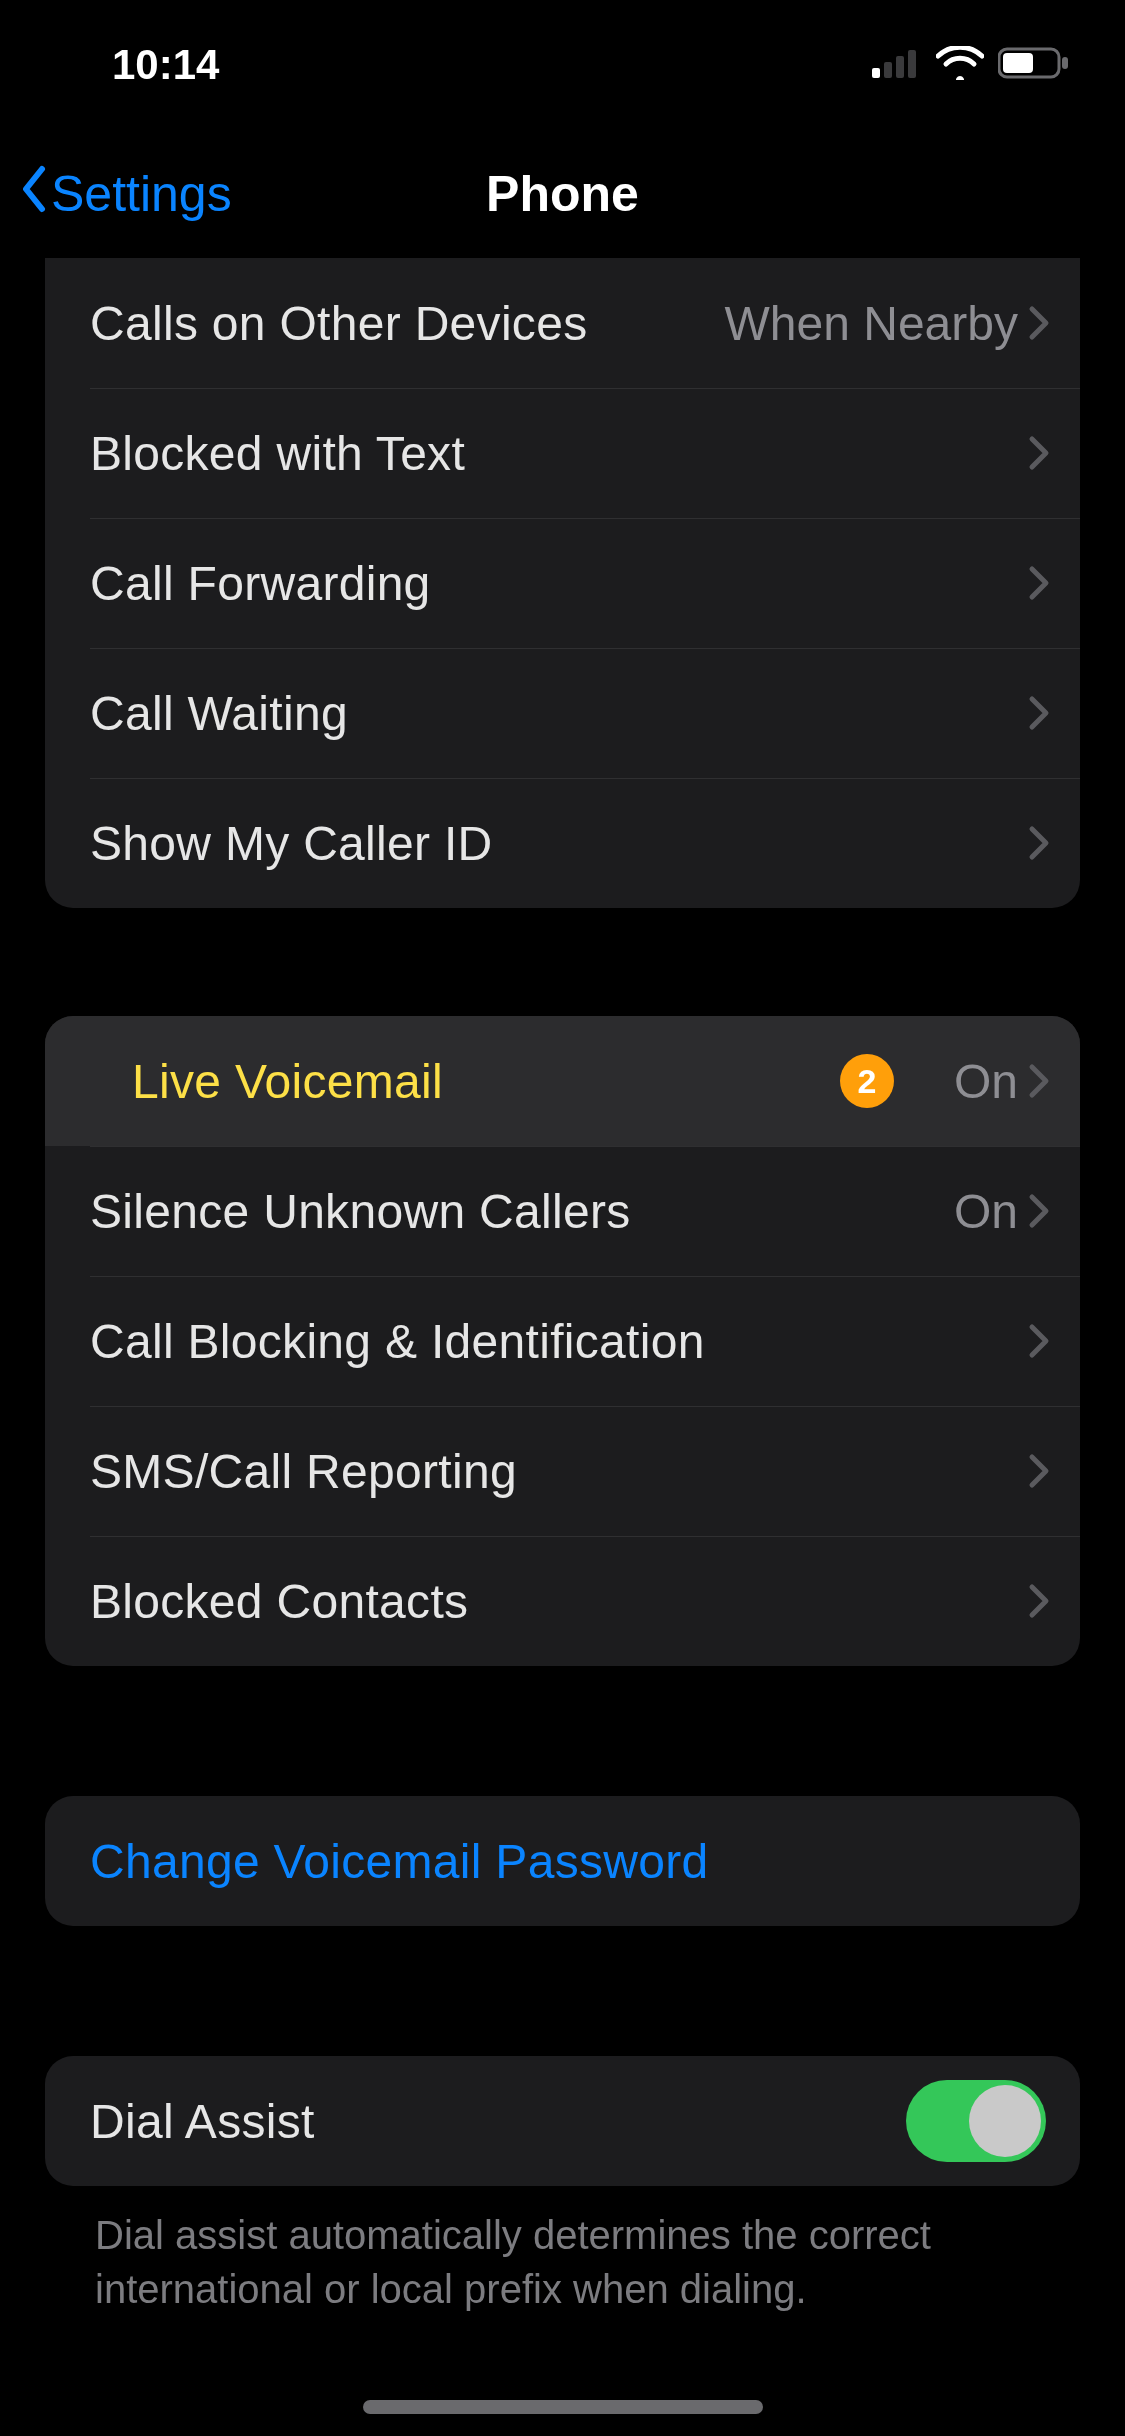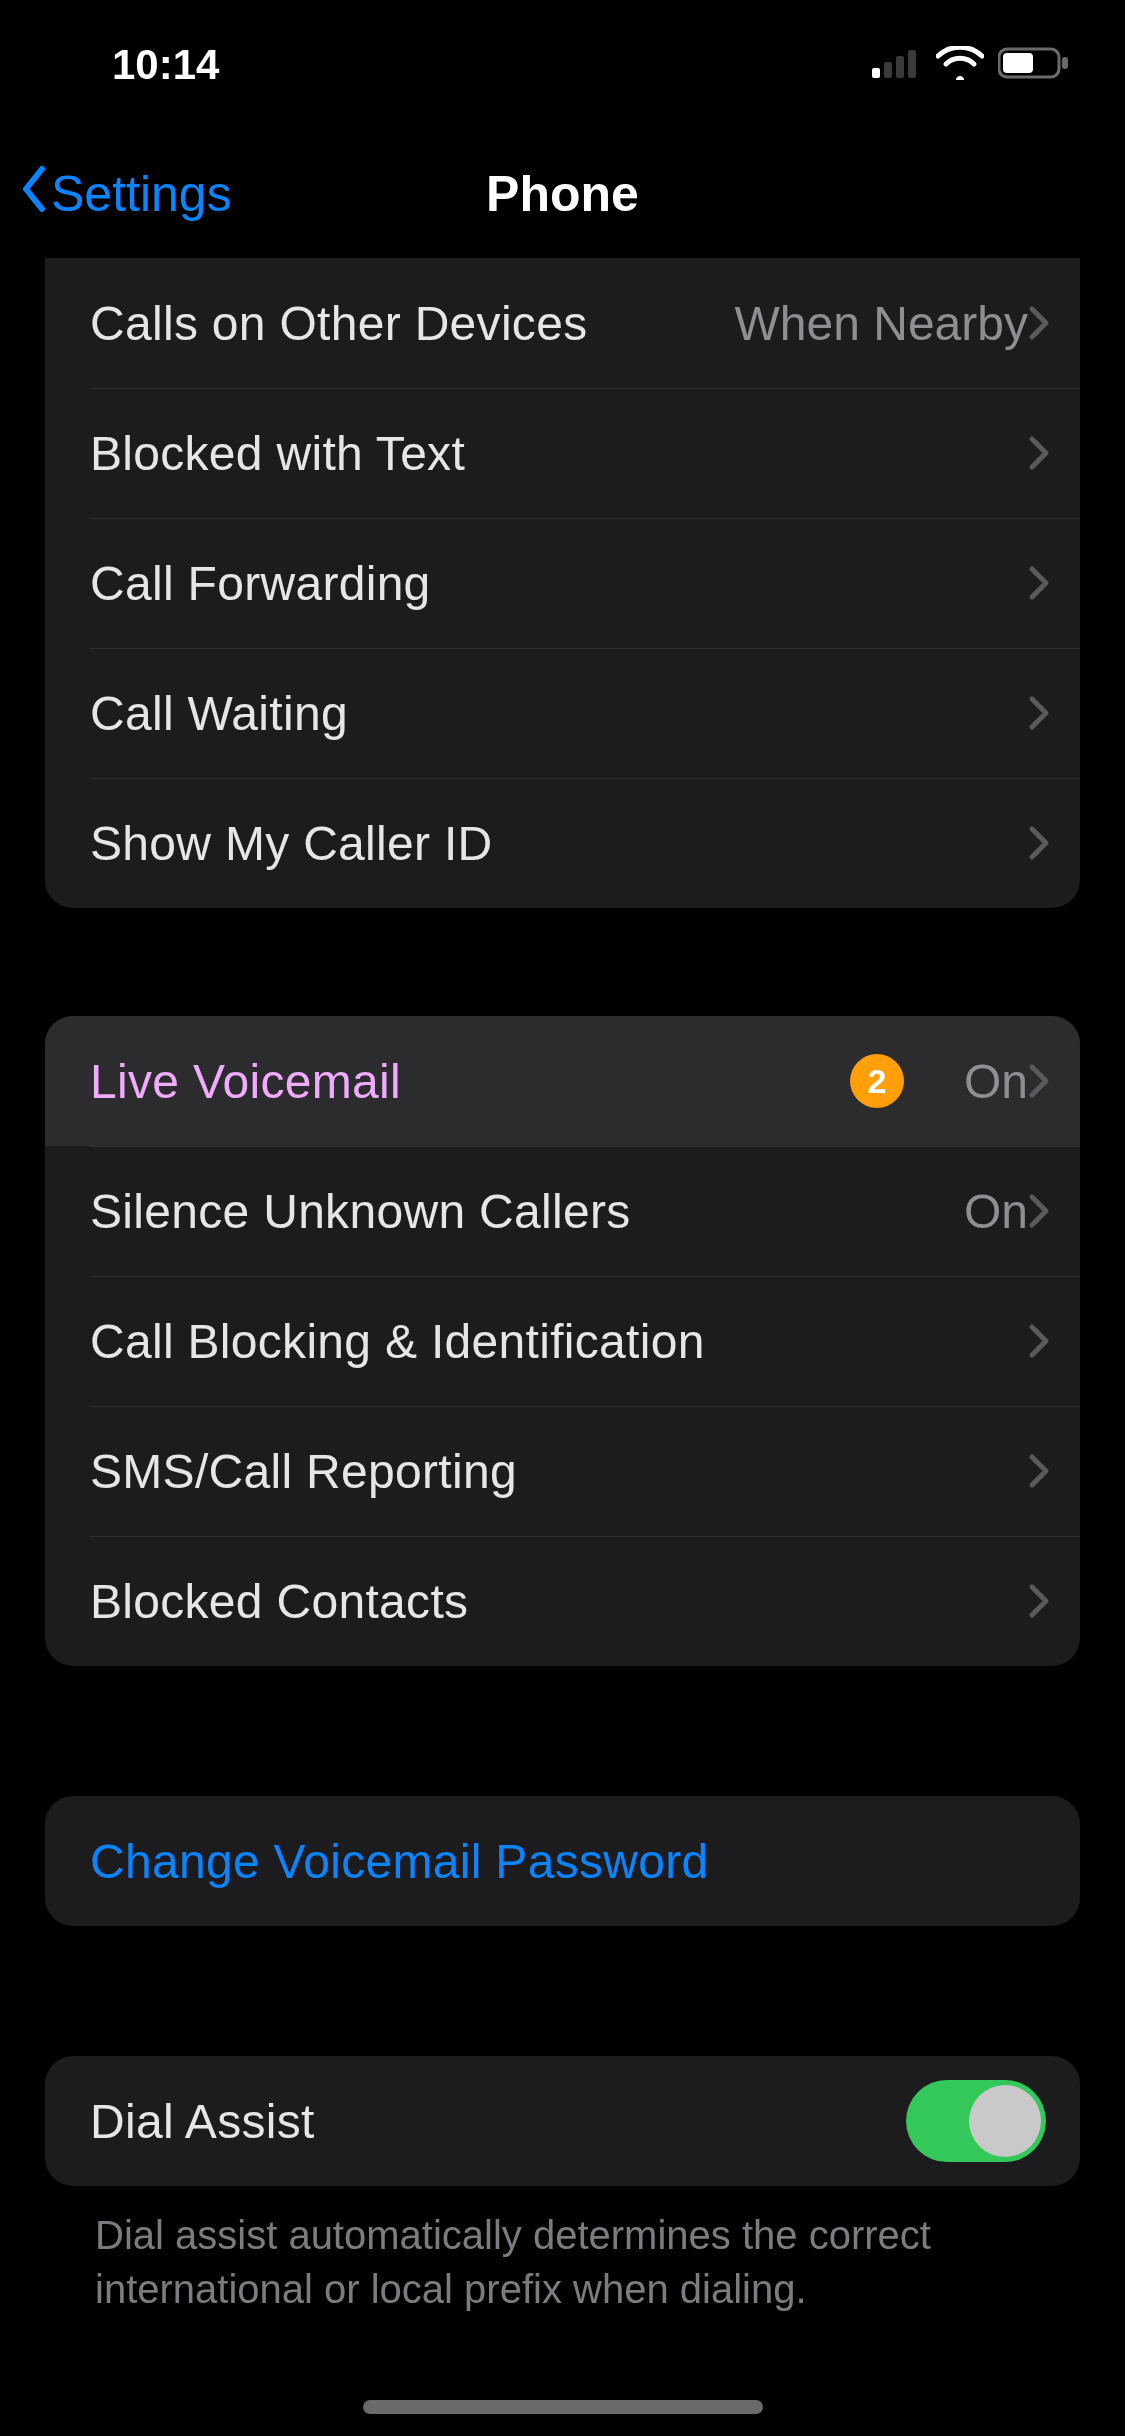--- a/index.html
+++ b/index.html
@@ -80,26 +80,26 @@
     height: 1px;
     background: #2f2f31;
   }
   .section .row:first-child.highlighted { background: #2c2c2e; }
   .row-label {
     font-size: 48px;
     color: #e6e6e6;
     letter-spacing: 0.3px;
     flex: 0 0 auto;
   }
-  .row-label.bright { color: #f0abfc; }
+  .row-label.bright { color: #fde047; margin-left: 42px; }
   .row-spacer { flex: 1 1 auto; }
   .row-value {
     font-size: 48px;
     color: #8e8e93;
-    margin-right: 0;
+    margin-right: 10px;
   }
   .badge {
     display: inline-flex;
     align-items: center;
     justify-content: center;
     width: 54px;
     height: 54px;
     border-radius: 50%;
     background: #ff9f0a;
     color: #fff;

